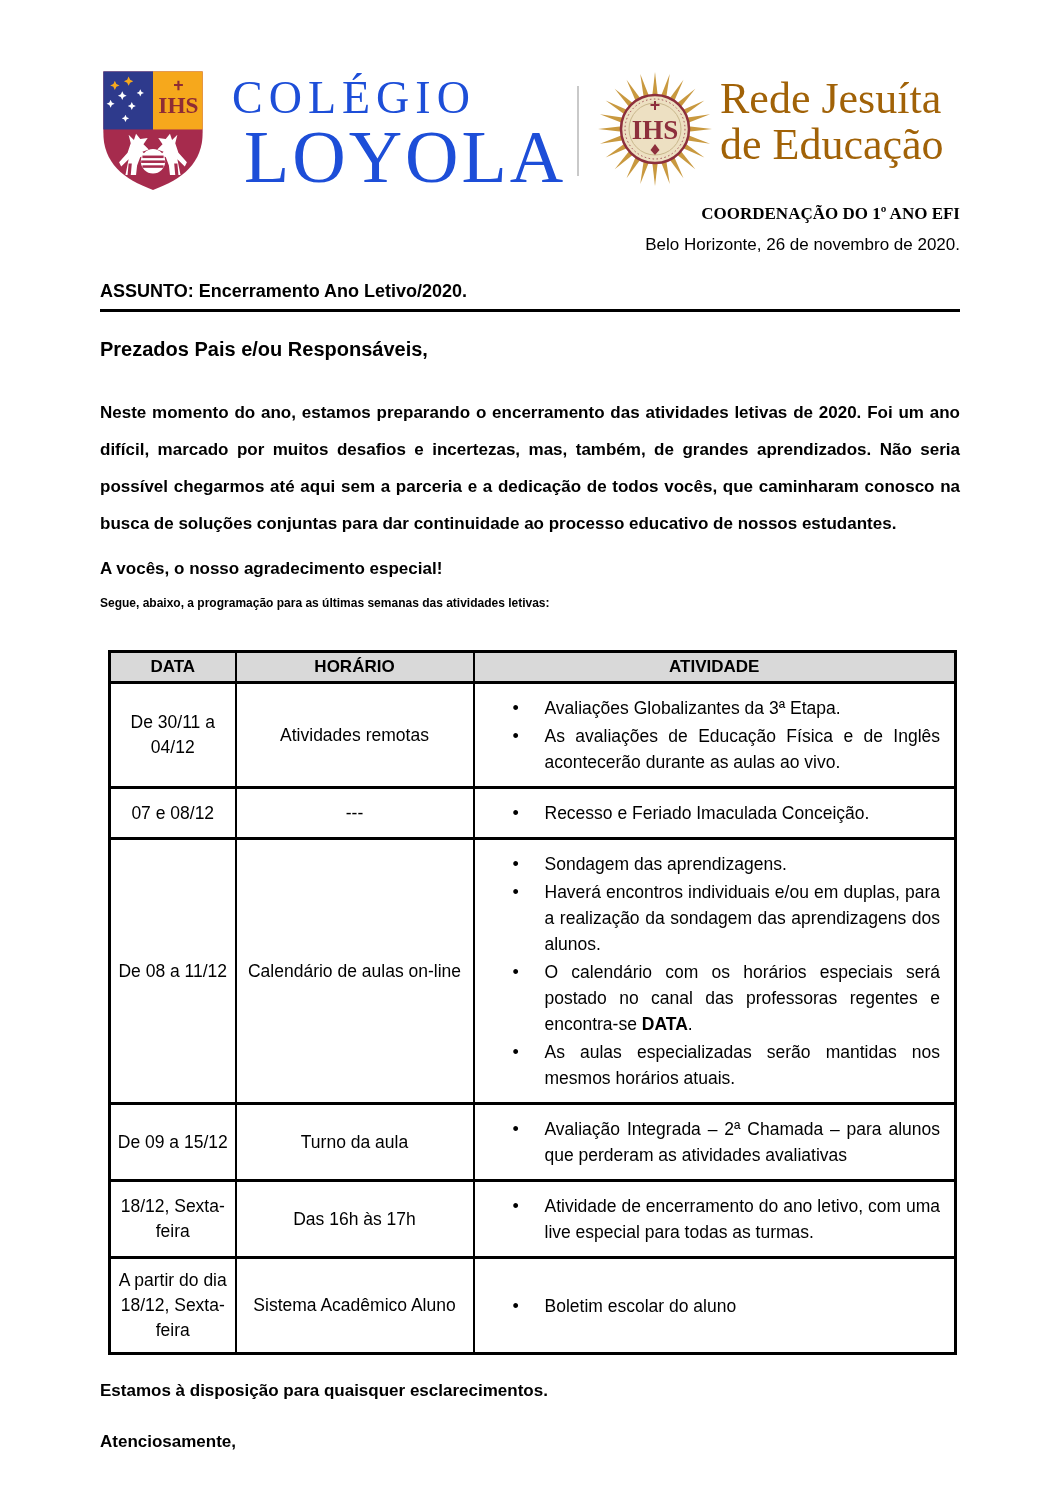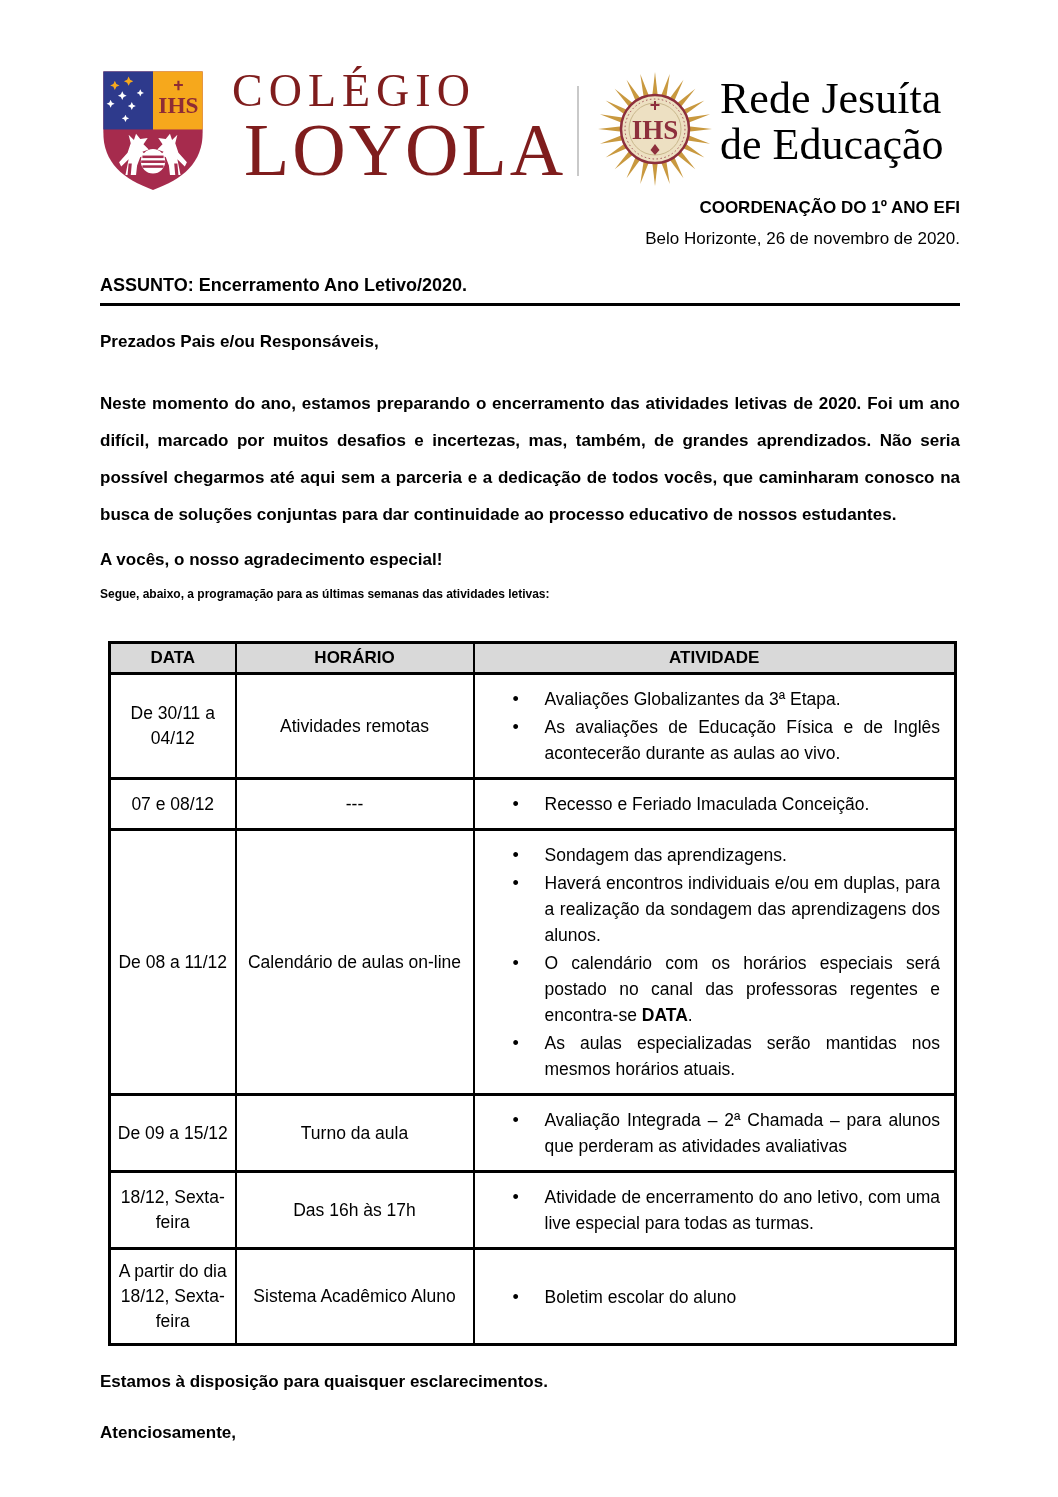--- a/index.html
+++ b/index.html
@@ -6,37 +6,37 @@
   .page {
     position:relative; width:1058px; height:1497px; background:#ffffff;
     margin:0 auto; font-family:"Liberation Sans", sans-serif; color:#000;
     overflow:hidden;
   }
   .content { width:860px; margin-left:100px; }
 
   
   .letterhead { position:relative; height:124px; margin-top:68px; }
   .shield-logo { position:absolute; left:0; top:0; }
-  .school-text { position:absolute; left:132px; top:0; color:#7f1d1d;
+  .school-text { position:absolute; left:132px; top:7px; color:#1d4ed8;
     font-family:"Liberation Serif", serif; }
   .school-line1 { font-size:46px; line-height:46px; letter-spacing:6px; }
   .school-line2 { font-size:74px; line-height:72px; letter-spacing:3px;margin-left:12px; }
   .lh-divider { position:absolute; left:477px; top:18px; width:2px; height:90px; background:#c9c9c9; }
   .sun-logo { position:absolute; left:494px; top:0; }
-  .network-text { position:absolute; left:620px; top:8px; color:#000000;
+  .network-text { position:absolute; left:620px; top:8px; color:#a16207;
     font-family:"Liberation Serif", serif; font-size:44px; line-height:46px; white-space:nowrap; }
 
-  .coordination { text-align:right; font-weight:bold; font-size:17px; margin-top:6px; }
+  .coordination { text-align:right; font-weight:bold; font-size:17px; margin-top:12px;font-family:Liberation Serif, serif; }
   .dateline     { text-align:right; font-size:17px; margin-top:11px; }
 
   
   .subject { font-weight:bold; font-size:18px; margin-top:26px; }
   .subject-rule { border:none; border-top:3px solid #000; margin:7px 0 0 0; }
 
-  .greeting { font-weight:bold; font-size:17px; margin-top:26px; }
+  .greeting { font-weight:bold; font-size:20px; margin-top:26px; }
 
   .body-par { font-weight:bold; font-size:17px; line-height:37px;
     text-align:justify; margin-top:33px; }
   .thanks { font-weight:bold; font-size:17px; margin-top:11px; }
   .intro  { font-weight:bold; font-size:12px; margin-top:17px; }
 
   
   .schedule-table { border-collapse:collapse; margin:40px 0 0 8px; width:849px;
     table-layout:fixed; }
   .schedule-table th, .schedule-table td {

